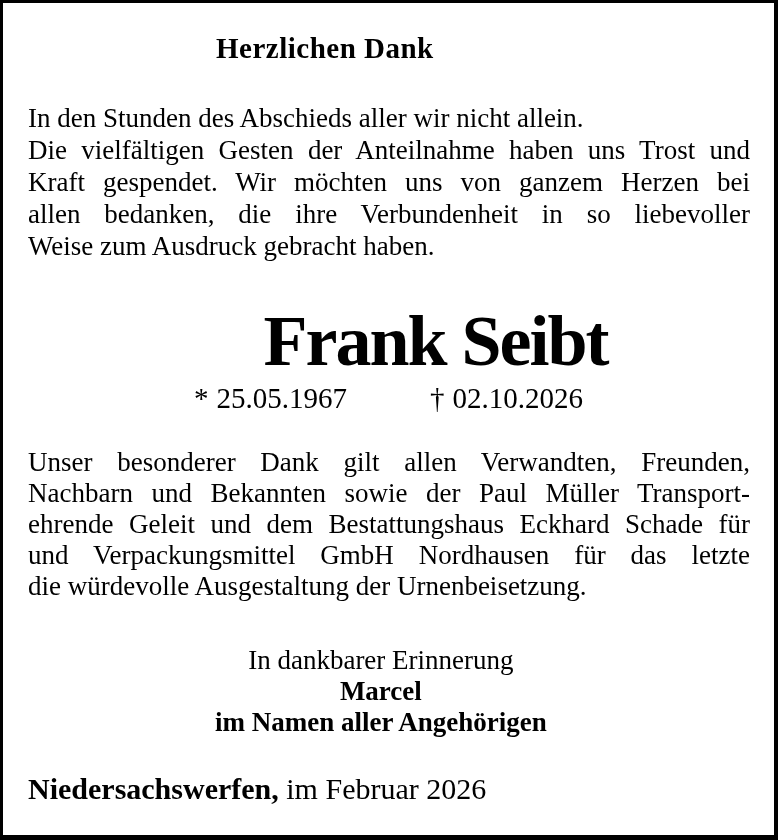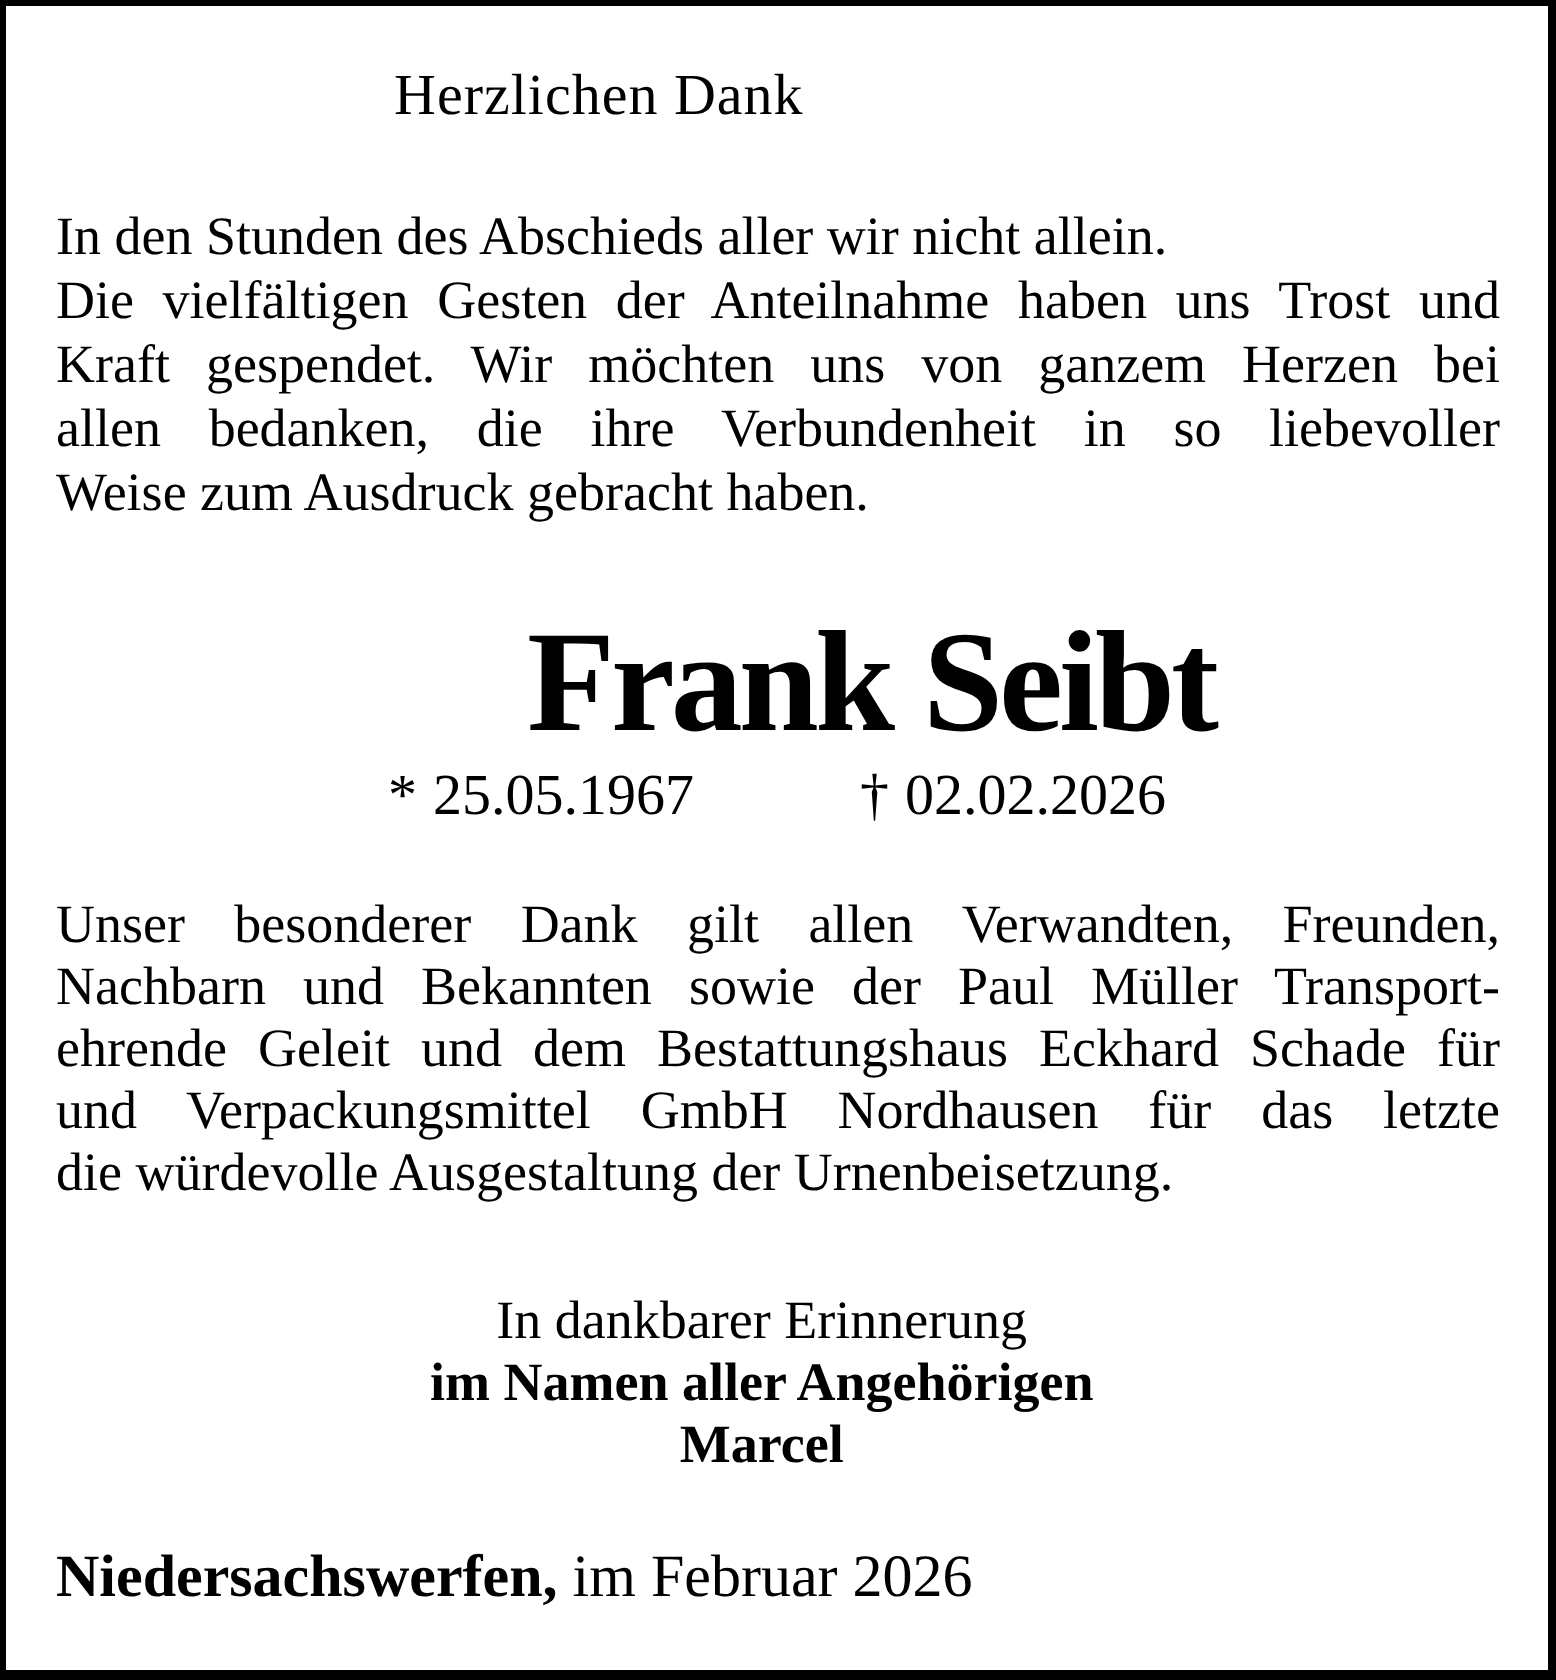--- a/index.html
+++ b/index.html
@@ -16,24 +16,24 @@
     border-style: solid;
     border-color: #000000;
     border-width: 3px 4px 5px 3px;
     font-family: "Liberation Serif", "DejaVu Serif", serif;
     color: #000000;
     overflow: hidden;
   }
   .notice-title {
     position: absolute;
     top: 28px;
-    left: 194px;
+    left: 213px;
     font-size: 29px;
     line-height: 34px;
-    font-weight: normal;
+    font-weight: bold;
     letter-spacing: 0.5px;
     white-space: nowrap;
   }
   .text-block {
     position: absolute;
     left: 25px;
     width: 722px;
     font-size: 27px;
     line-height: 32px;
   }
@@ -116,36 +116,36 @@
     <div class="nline">Weise zum Ausdruck gebracht haben.</div>
   </div>
 
   <div class="deceased-name">Frank Seibt</div>
 
   <div class="dates-row">
     <div class="date-item">
       <span class="date-symbol">*</span><span>25.05.1967</span>
     </div>
     <div class="date-item">
-      <span class="date-symbol">†</span><span>02.02.2026</span>
+      <span class="date-symbol">†</span><span>02.10.2026</span>
     </div>
   </div>
 
   <div class="text-block block-para2">
     <div class="jline">Unser besonderer Dank gilt allen Verwandten, Freunden,</div>
     <div class="jline">Nachbarn und Bekannten sowie der Paul Müller Transport-</div>
     <div class="jline">ehrende Geleit und dem Bestattungshaus Eckhard Schade für</div>
     <div class="jline">und Verpackungsmittel GmbH Nordhausen für das letzte</div>
     <div class="nline">die würdevolle Ausgestaltung der Urnenbeisetzung.</div>
   </div>
 
   <div class="signature-block">
     <div>In dankbarer Erinnerung</div>
+    <div class="sig-bold">Marcel</div>
     <div class="sig-bold">im Namen aller Angehörigen</div>
-    <div class="sig-bold">Marcel</div>
   </div>
 
   <div class="footer-line">
     <span class="footer-place">Niedersachswerfen,</span>
     <span class="footer-date">im Februar 2026</span>
   </div>
 
 </div>
 
 </body></html>

